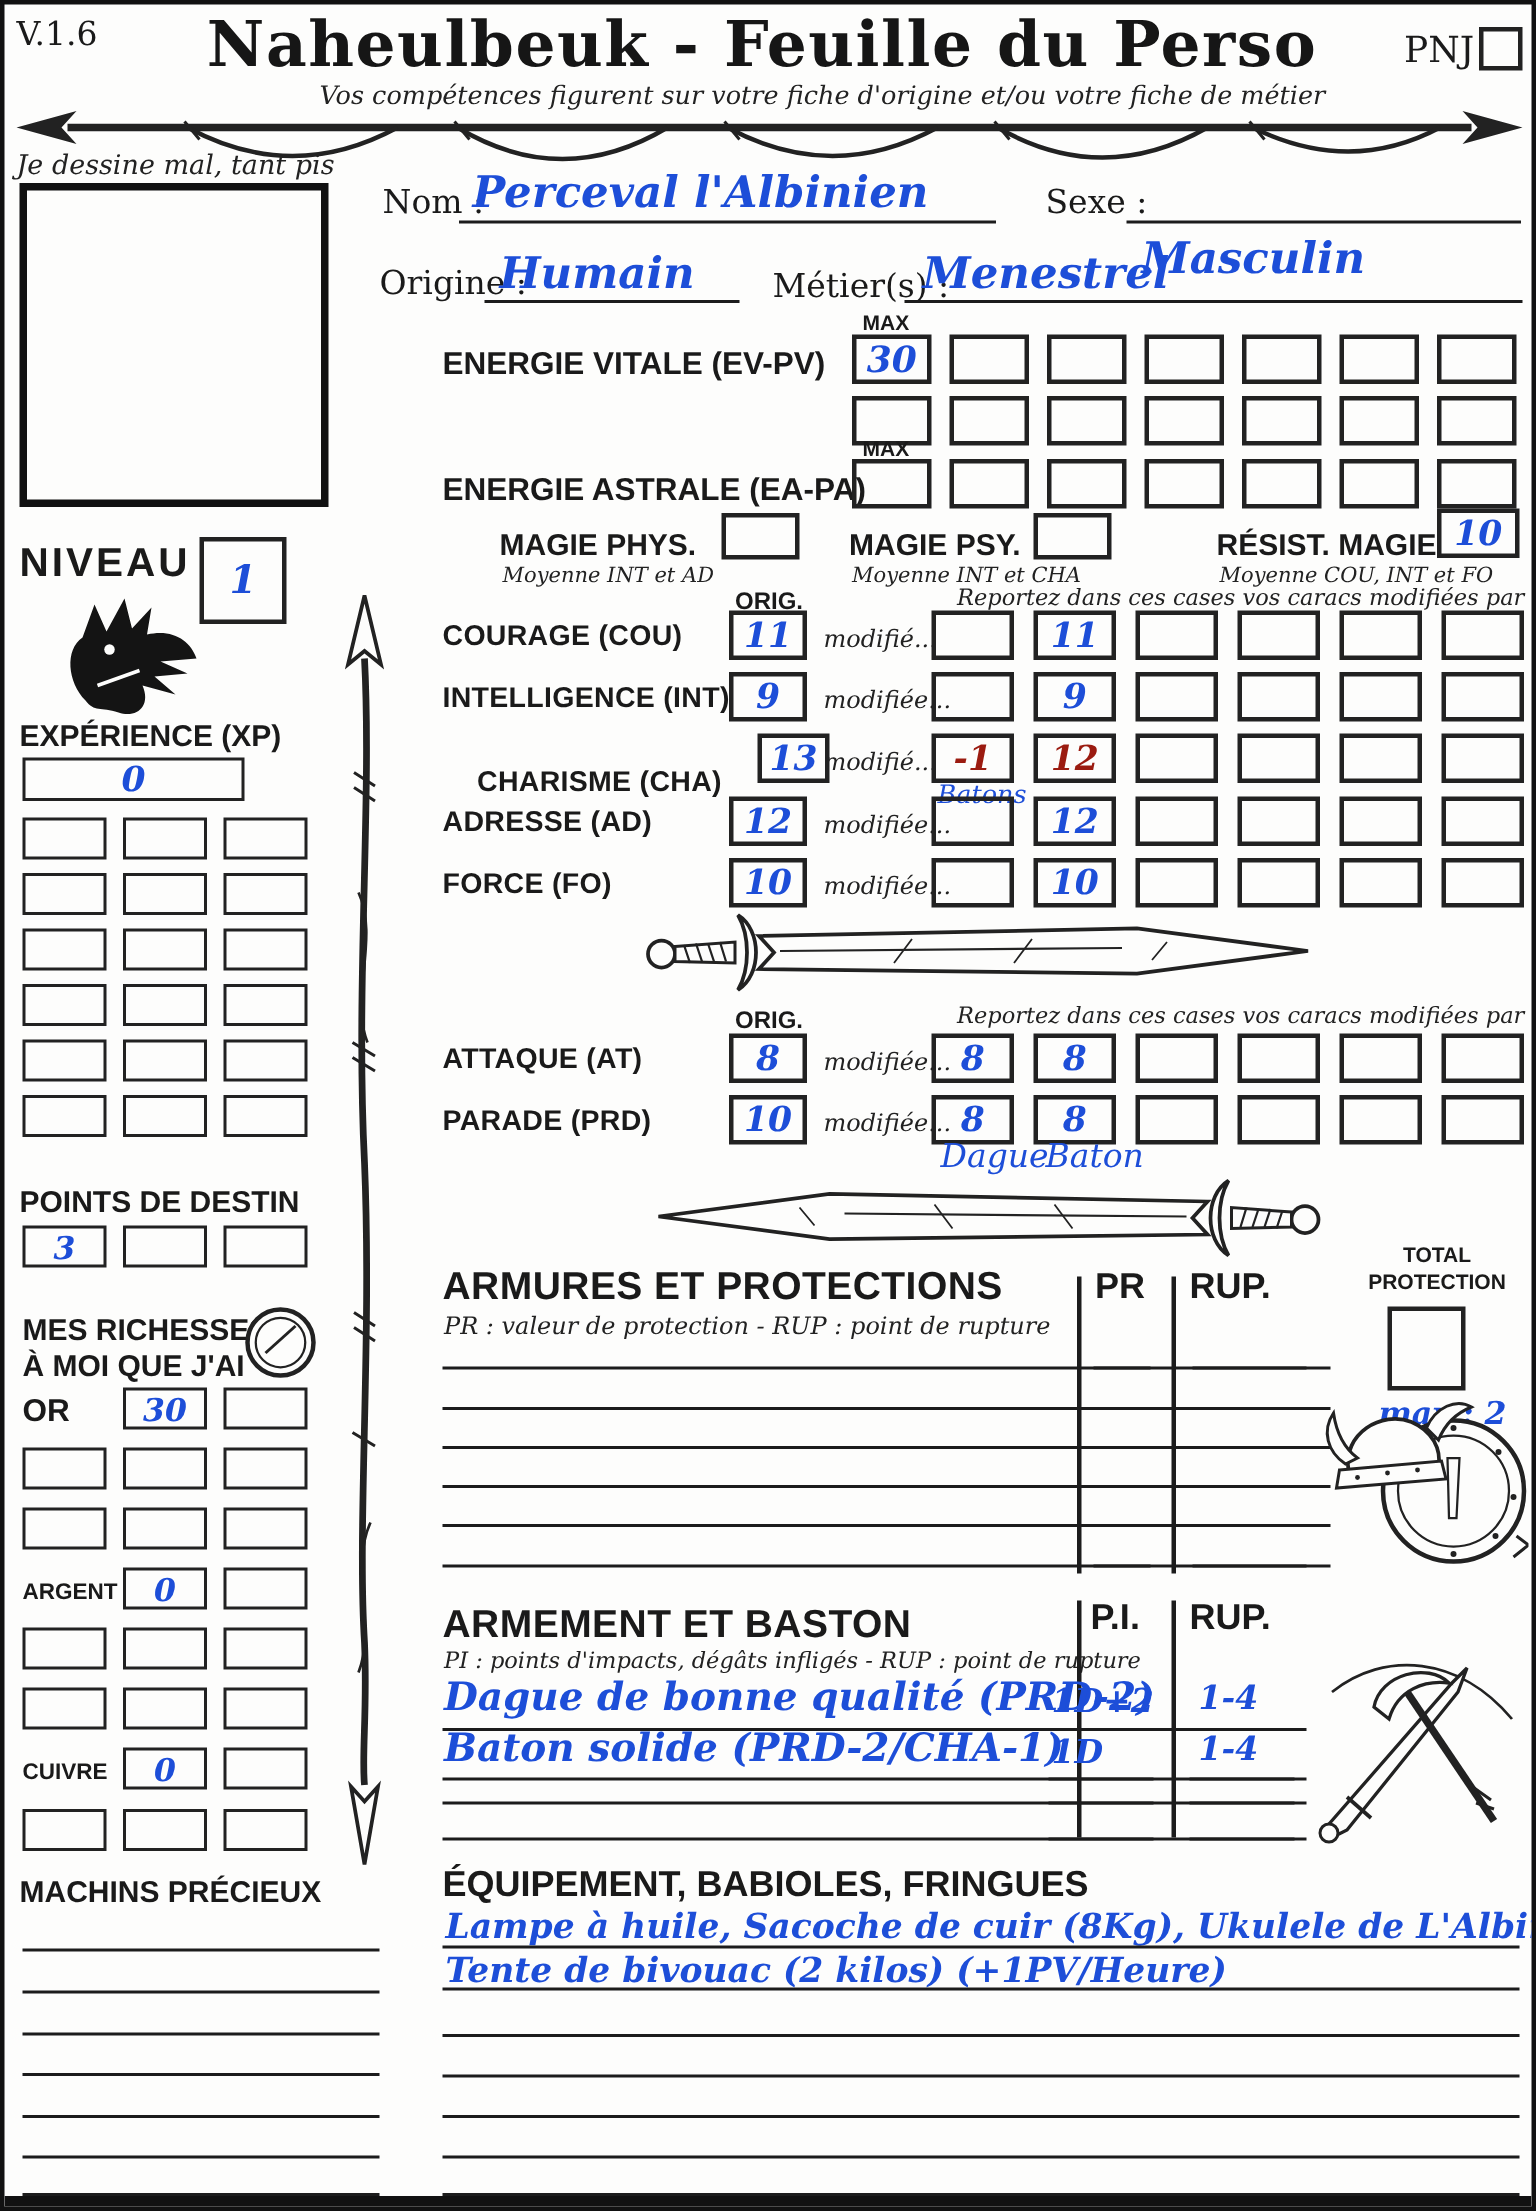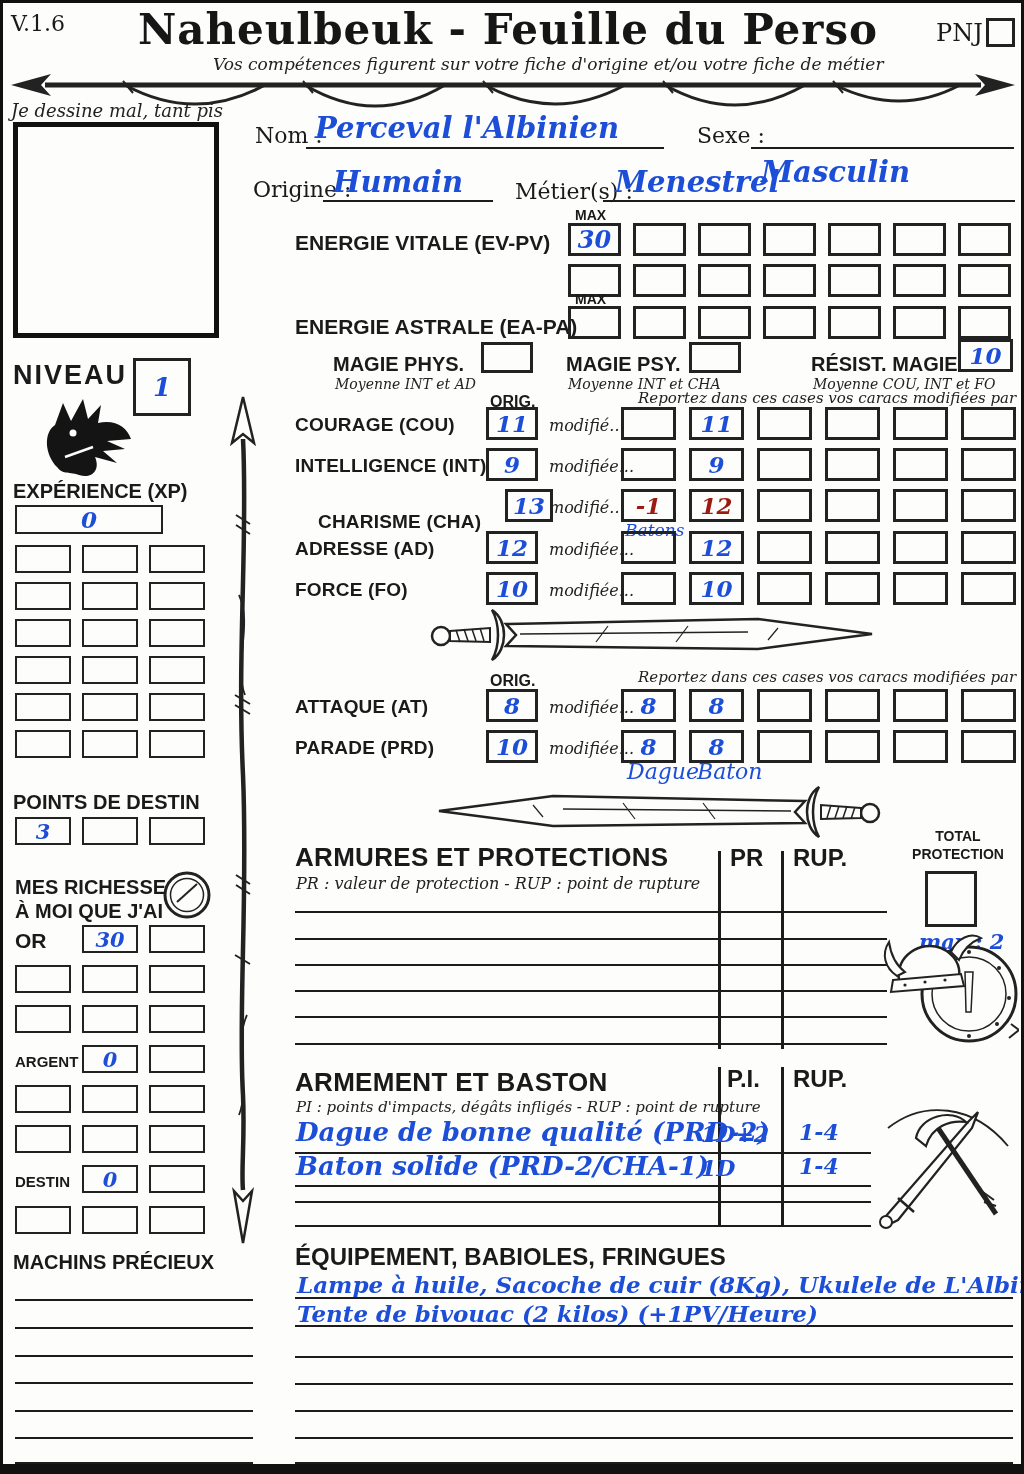--- a/index.html
+++ b/index.html
@@ -149,21 +149,21 @@
       <span class="bx-s"></span>
       <span class="bx-s"></span>
       <span class="bx-s"></span>
     </div>
   <div class="row g11" style="left:12px;top:1122px;">
       <span class="bx-s"></span>
       <span class="bx-s"></span>
       <span class="bx-s"></span>
     </div>
 
-  <div class="abs lbl" style="left:12px;top:1170px;font-size:15px;">DESTIN</div>
+  <div class="abs lbl" style="left:12px;top:1170px;font-size:15px;">CUIVRE</div>
   <div class="row g11" style="left:79px;top:1162px;">
     <span class="bx-s">
         <i class="hw" style="font-size:21px;">0</i>
       </span>
     <span class="bx-s"></span>
   </div>
   <div class="row g11" style="left:12px;top:1203px;">
       <span class="bx-s"></span>
       <span class="bx-s"></span>
       <span class="bx-s"></span>

